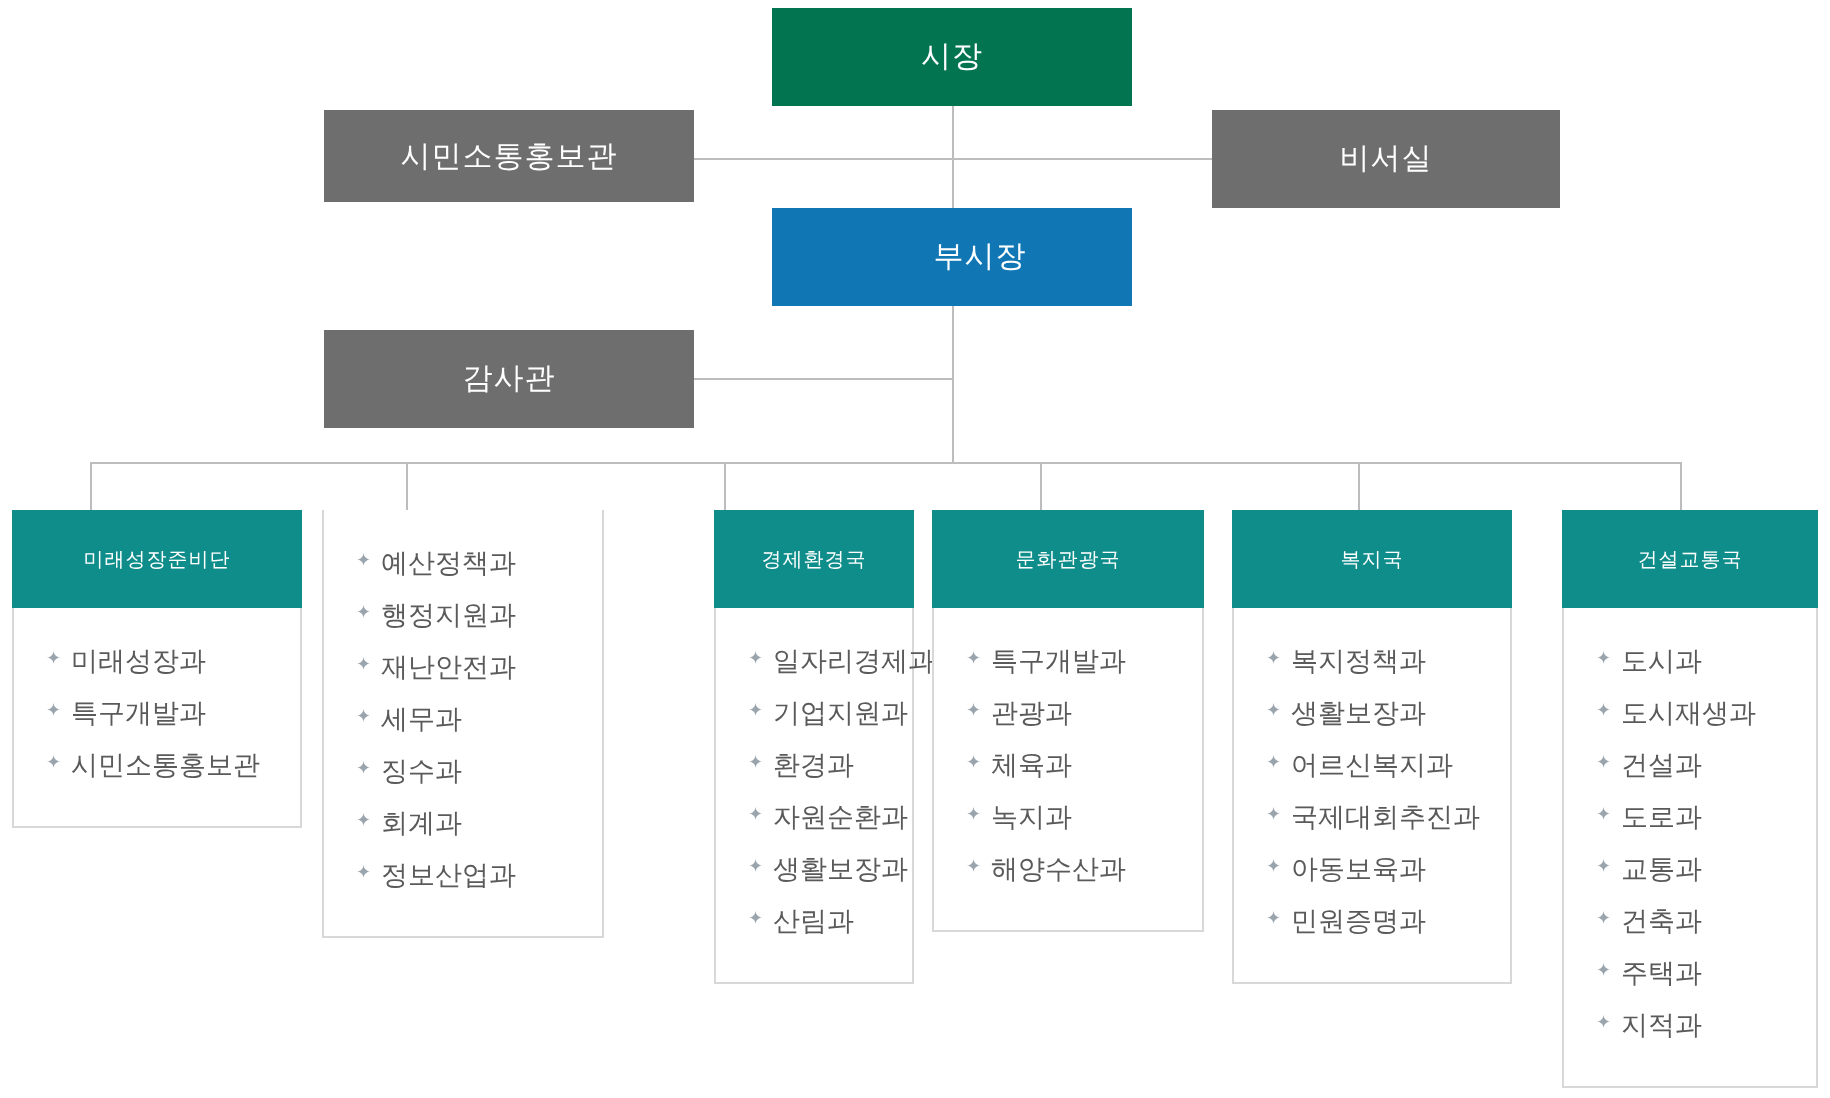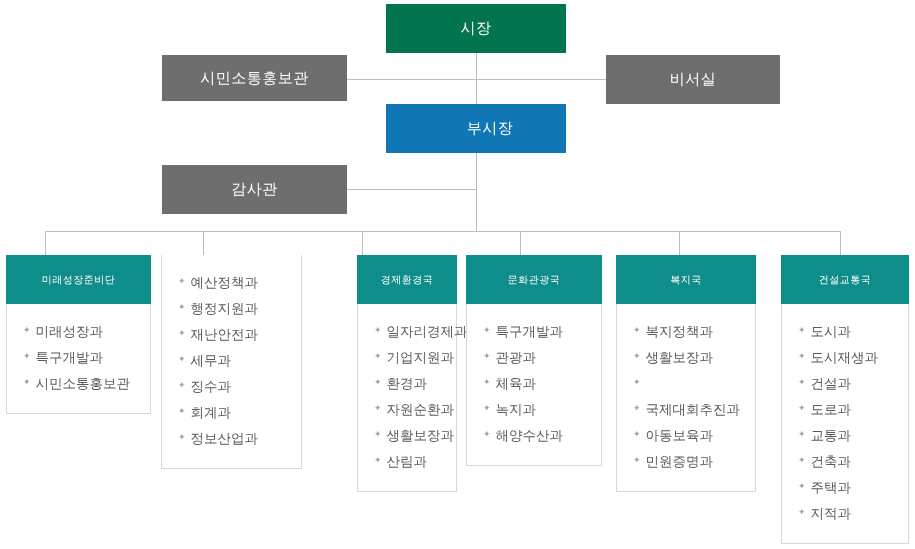--- a/index.html
+++ b/index.html
@@ -247,20 +247,21 @@
       <div class="dept-item">
         <span class="bullet">✦</span>
         <span>복지정책과</span>
       </div>
       <div class="dept-item">
         <span class="bullet">✦</span>
         <span>생활보장과</span>
       </div>
       <div class="dept-item">
         <span class="bullet">✦</span>
+        <span>어르신복지과</span>
       </div>
       <div class="dept-item">
         <span class="bullet">✦</span>
         <span>국제대회추진과</span>
       </div>
       <div class="dept-item">
         <span class="bullet">✦</span>
         <span>아동보육과</span>
       </div>
       <div class="dept-item">

